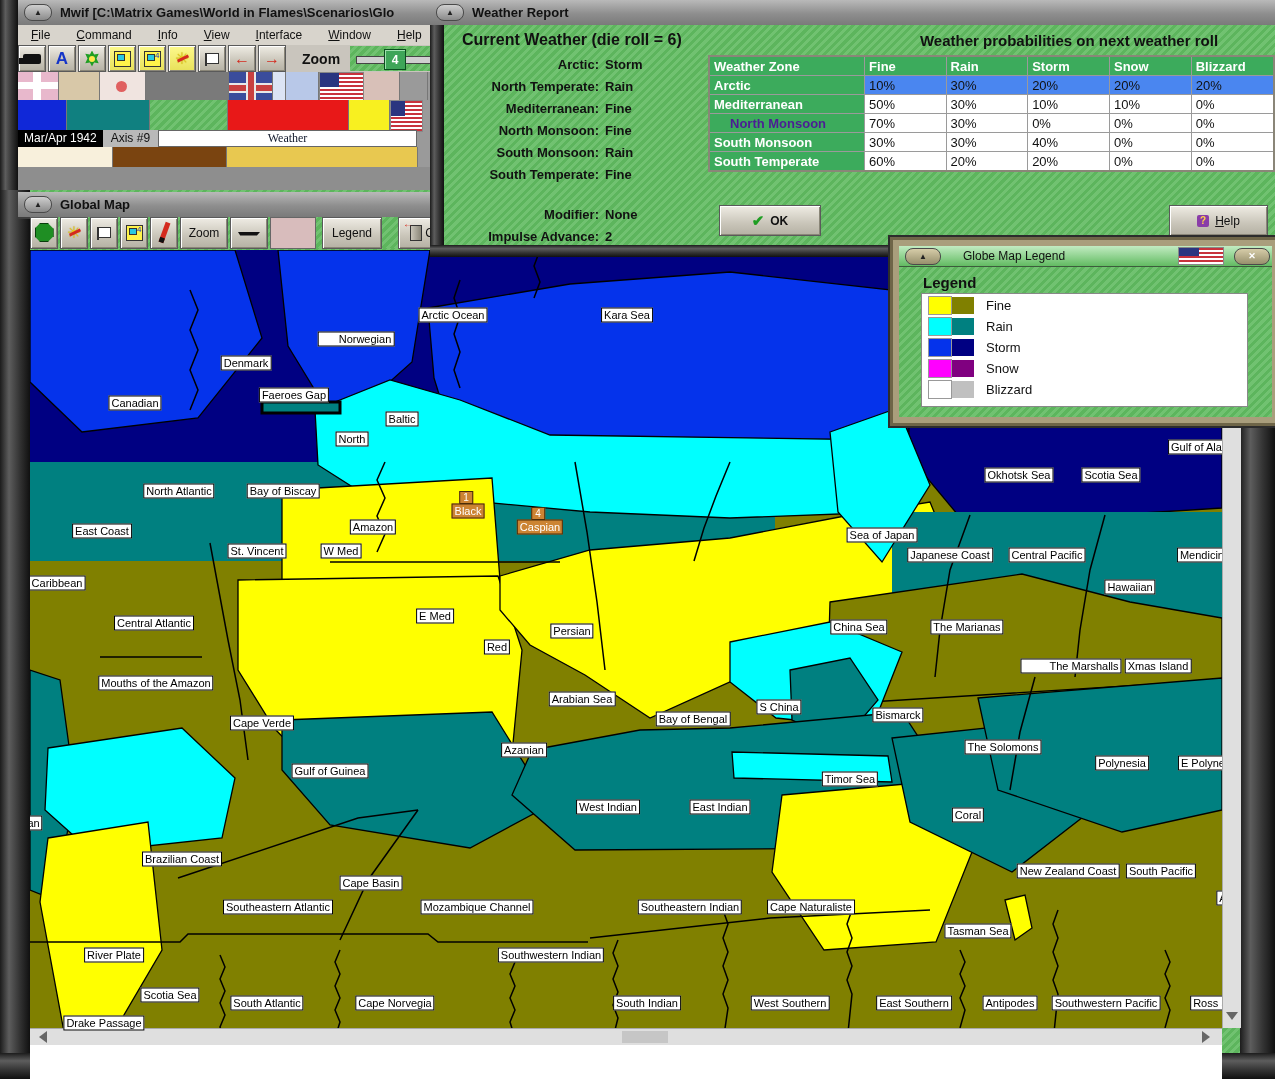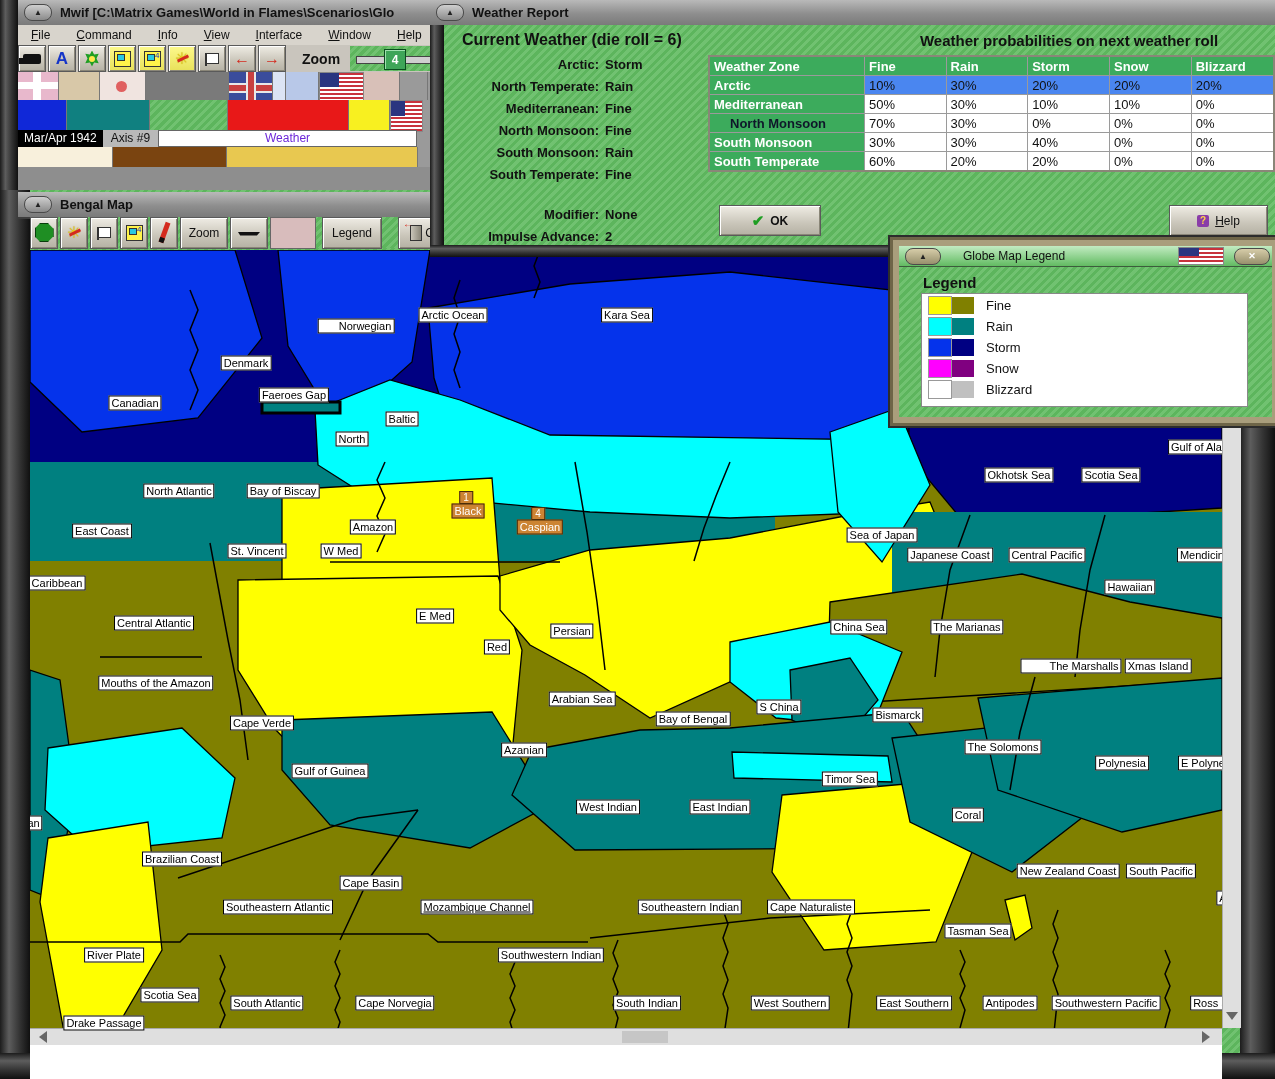--- a/index.html
+++ b/index.html
@@ -24,21 +24,21 @@
   .mw-btn.yellow{background:linear-gradient(180deg,#fdf98c,#e8e15a);}
   .zoom-label{font-weight:bold;font-size:14px;margin:0 10px 0 14px;color:#111;}
   .zoom-slider{position:relative;width:92px;height:25px;background:repeating-linear-gradient(135deg,#5db55d 0 3px,#71c271 3px 6px);flex:none;}
   .zoom-track{position:absolute;left:6px;right:6px;top:10px;height:6px;background:#cfcfcf;border:1px solid #444;}
   .zoom-thumb{position:absolute;left:34px;top:3px;width:20px;height:19px;background:#3ea558;border:1px solid #0a4d1e;color:#fff;font-weight:bold;font-size:12px;display:flex;align-items:center;justify-content:center;box-shadow:inset 1px 1px 0 #9fe0ae;}
   .rowband{position:absolute;left:18px;width:399px;display:flex;}
   .cell{height:100%;flex:none;border-right:1px solid #777;}
   #mwif-status{position:absolute;left:18px;top:130px;width:399px;height:17px;display:flex;font-size:12px;}
   .period{background:#000;color:#fff;padding:1px 6px;font-weight:normal;flex:none;}
   .side{background:#b9b9b9;color:#111;padding:1px 8px;flex:none;}
-  .combo{background:#fff;border:1px solid #666;flex:1;text-align:center;color:#6d28d9;}
+  .combo{background:#fff;border:1px solid #666;flex:1;text-align:center;color:#0f172a;font-family:Liberation Serif, serif;}
   
   .ico{display:inline-block;line-height:1;}
   .train{width:18px;height:10px;background:#111;position:relative;border-radius:2px;}
   .train:before{content:"";position:absolute;left:-4px;bottom:0;width:8px;height:6px;background:#111;}
   .blueA{color:#1535c8;font-weight:bold;font-size:17px;}
   .burst{width:16px;height:16px;background:#1f9e23;clip-path:polygon(50% 0,63% 25%,92% 20%,78% 50%,92% 80%,63% 75%,50% 100%,37% 75%,8% 80%,22% 50%,8% 20%,37% 25%);position:relative;}
   .burst:after{content:"";position:absolute;left:5px;top:5px;width:6px;height:6px;background:#ffe84a;border-radius:50%;}
   .cal{width:15px;height:14px;background:#fff34a;border:1px solid #333;position:relative;font-size:8px;color:#1535c8;text-align:right;}
   .cal:before{content:"";position:absolute;left:2px;top:2px;width:6px;height:5px;background:#28c8e0;border:1px solid #333;}
   .sun{color:#e8d020;font-size:16px;text-shadow:0 0 1px #a80;position:relative;}
@@ -118,21 +118,21 @@
 <div id="screen">
 
   <div id="gmap" class="win">
     <div class="leftstrip darkframe"></div>
     <div class="rightstrip darkframe"></div>
     <div class="bottomstrip darkframe-h"></div>
     <div class="titlebar">
       <div class="tb-btn">
           <span>▲</span>
         </div>
-      <span class="tb-title">Bengal Map</span>
+      <span class="tb-title">Global Map</span>
     </div>
     <div id="gmap-toolbar" class="greenbg">
       <div class="btn3d gm-btn" style="width:26px">
           <span class="hexgon"></span>
         </div>
       <div class="btn3d gm-btn" style="width:26px">
           <span class="sun ico">☀<span class="slash"></span></span>
         </div>
       <div class="btn3d gm-btn" style="width:26px">
           <span class="flagw ico"></span>
@@ -220,21 +220,21 @@
           <path d="M940,265 l-20,55 -10,60 -5,47" stroke="#000" stroke-width="1.5" fill="none"></path>
           <path d="M1075,265 l-15,55 -10,60 -5,47" stroke="#000" stroke-width="1.5" fill="none"></path>
           <path d="M1005,427 l-15,55 -10,58" stroke="#000" stroke-width="1.5" fill="none"></path>
           <path d="M700,212 l-14,34 -12,32 -10,33" stroke="#000" stroke-width="1.5" fill="none"></path>
           <path d="M300,312 l100,0 130,0" stroke="#000" stroke-width="1.5" fill="none"></path>
         </g>
       </svg>
       <div id="map-labels">
           <div class="map-label" style="left: 423px; top: 65px;">Arctic Ocean</div>
           <div class="map-label" style="left: 597px; top: 65px;">Kara Sea</div>
-          <div class="map-label" style="left: 326px; top: 76px; padding-left: 20px;">Norwegian</div>
+          <div class="map-label" style="left: 326px; top: 89px; padding-left: 20px;">Norwegian</div>
           <div class="map-label" style="left: 216px; top: 113px;">Denmark</div>
           <div class="map-label" style="left: 264px; top: 145px;">Faeroes Gap</div>
           <div class="map-label" style="left: 105px; top: 153px;">Canadian</div>
           <div class="map-label" style="left: 372px; top: 169px;">Baltic</div>
           <div class="map-label" style="left: 322px; top: 189px;">North</div>
           <div class="map-label" style="left: 1175px; top: 197px;">Gulf of Alaska</div>
           <div class="map-label" style="left: 989px; top: 225px;">Okhotsk Sea</div>
           <div class="map-label" style="left: 1081px; top: 225px;">Scotia Sea</div>
           <div class="map-label" style="left: 149px; top: 241px;">North Atlantic</div>
           <div class="map-label" style="left: 253px; top: 241px;">Bay of Biscay</div>
@@ -275,21 +275,21 @@
           <div class="map-label" style="left: 578px; top: 557px;">West Indian</div>
           <div class="map-label" style="left: 690px; top: 557px;">East Indian</div>
           <div class="map-label" style="left: 938px; top: 565px;">Coral</div>
           <div class="map-label" style="left: -12px; top: 573px;">Peruvian</div>
           <div class="map-label" style="left: 152px; top: 609px;">Brazilian Coast</div>
           <div class="map-label" style="left: 1193px; top: 648px;">A</div>
           <div class="map-label" style="left: 1038px; top: 621px;">New Zealand Coast</div>
           <div class="map-label" style="left: 1131px; top: 621px;">South Pacific</div>
           <div class="map-label" style="left: 341px; top: 633px;">Cape Basin</div>
           <div class="map-label" style="left: 248px; top: 657px;">Southeastern Atlantic</div>
-          <div class="map-label" style="left: 447px; top: 657px; text-decoration: underline;">Mozambique Channel</div>
+          <div class="map-label" style="left: 447px; top: 657px;">Mozambique Channel</div>
           <div class="map-label" style="left: 660px; top: 657px;">Southeastern Indian</div>
           <div class="map-label" style="left: 781px; top: 657px;">Cape Naturaliste</div>
           <div class="map-label" style="left: 948px; top: 681px;">Tasman Sea</div>
           <div class="map-label" style="left: 84px; top: 705px;">River Plate</div>
           <div class="map-label" style="left: 521px; top: 705px;">Southwestern Indian</div>
           <div class="map-label" style="left: 140px; top: 745px;">Scotia Sea</div>
           <div class="map-label" style="left: 237px; top: 753px;">South Atlantic</div>
           <div class="map-label" style="left: 365px; top: 753px;">Cape Norvegia</div>
           <div class="map-label" style="left: 617px; top: 753px;">South Indian</div>
           <div class="map-label" style="left: 760px; top: 753px;">West Southern</div>
@@ -472,21 +472,21 @@
             </tr>
             <tr>
               <td class="zone" style="background: rgb(60, 171, 92); color: rgb(255, 255, 255);">Mediterranean</td>
               <td class="val">50%</td>
               <td class="val">30%</td>
               <td class="val">10%</td>
               <td class="val">10%</td>
               <td class="val">0%</td>
             </tr>
             <tr>
-              <td class="zone" style="background: rgb(60, 171, 92); color: #0f172a; padding-left: 20px;">North Monsoon</td>
+              <td class="zone" style="background: rgb(60, 171, 92); color: #4c1d95; padding-left: 20px;">North Monsoon</td>
               <td class="val">70%</td>
               <td class="val">30%</td>
               <td class="val">0%</td>
               <td class="val">0%</td>
               <td class="val">0%</td>
             </tr>
             <tr>
               <td class="zone" style="background: rgb(60, 171, 92); color: rgb(255, 255, 255);">South Monsoon</td>
               <td class="val">30%</td>
               <td class="val">30%</td>

